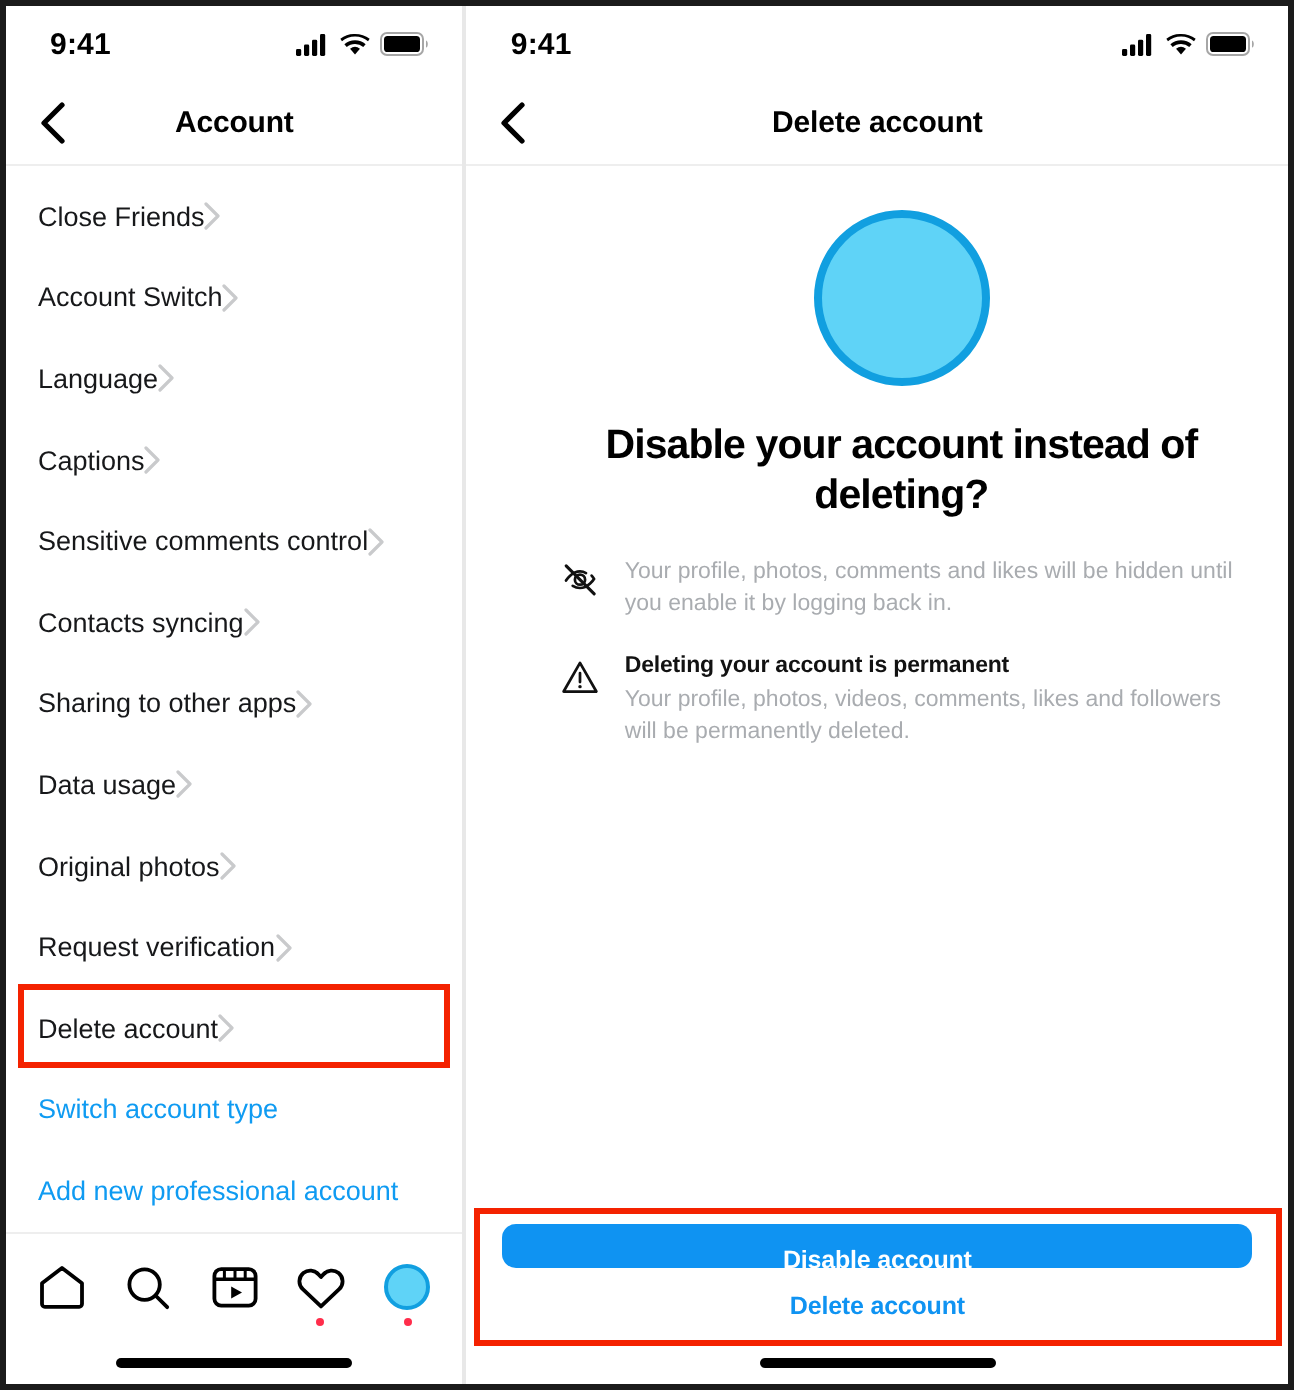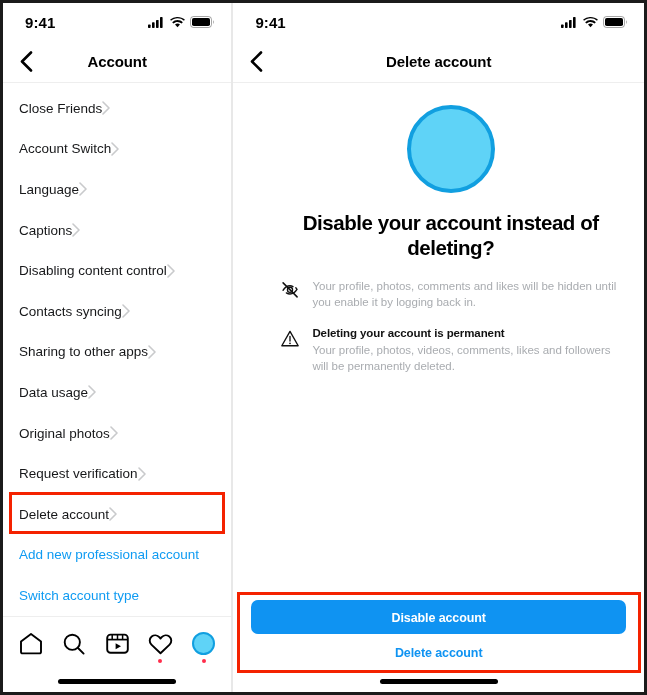--- a/index.html
+++ b/index.html
@@ -237,21 +237,21 @@
   }
 
   .r-actions {
     position: relative;
     flex: 0 0 auto;
     padding: 11px 18px 9px 18px;
   }
   .btn-primary {
     display: block;
     width: 100%;
-    height: 34px;
+    height: 22px;
     line-height: 34px;
     text-align: center;
     background: #0f93f2;
     color: #ffffff;
     border: none;
     border-radius: 7px;
     font-size: 12.5px;
     font-weight: bold;
     font-family: "Liberation Sans", sans-serif;
     cursor: pointer;
@@ -347,21 +347,21 @@
       </div>
       <div class="list-row">
         <span class="label">Captions</span>
         <span class="chev">
           <svg width="8" height="14" viewBox="0 0 8 14">
               <path d="M1 1l6 6-6 6" fill="none" stroke="currentColor" stroke-width="1.6" stroke-linecap="round" stroke-linejoin="round"></path>
             </svg>
         </span>
       </div>
       <div class="list-row">
-        <span class="label">Disabling content control</span>
+        <span class="label">Sensitive comments control</span>
         <span class="chev">
           <svg width="8" height="14" viewBox="0 0 8 14">
               <path d="M1 1l6 6-6 6" fill="none" stroke="currentColor" stroke-width="1.6" stroke-linecap="round" stroke-linejoin="round"></path>
             </svg>
         </span>
       </div>
       <div class="list-row">
         <span class="label">Contacts syncing</span>
         <span class="chev">
           <svg width="8" height="14" viewBox="0 0 8 14">
@@ -401,26 +401,26 @@
             </svg>
         </span>
       </div>
       <div class="list-row">
         <span class="label">Delete account</span>
         <span class="chev">
           <svg width="8" height="14" viewBox="0 0 8 14">
               <path d="M1 1l6 6-6 6" fill="none" stroke="currentColor" stroke-width="1.6" stroke-linecap="round" stroke-linejoin="round"></path>
             </svg>
         </span>
+      </div>
+      <div class="list-row link">
+        <span class="label">Switch account type</span>
       </div>
       <div class="list-row link">
         <span class="label">Add new professional account</span>
-      </div>
-      <div class="list-row link">
-        <span class="label">Switch account type</span>
       </div>
     </div>
 
     <div class="tabbar">
       <div class="tab">
         <svg width="24" height="23" viewBox="0 0 24 23">
           <path d="M2 9.6 12 2l10 7.6V20a1.4 1.4 0 0 1-1.4 1.4H3.4A1.4 1.4 0 0 1 2 20z" fill="none" stroke="#000" stroke-width="1.9" stroke-linejoin="round"></path>
         </svg>
       </div>
       <div class="tab">

